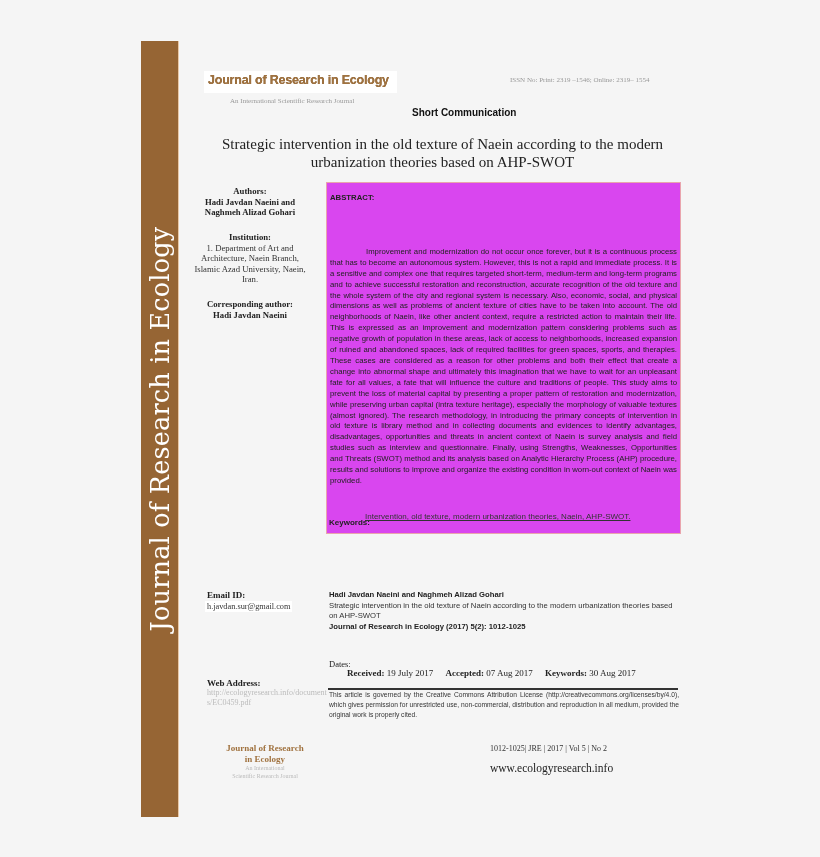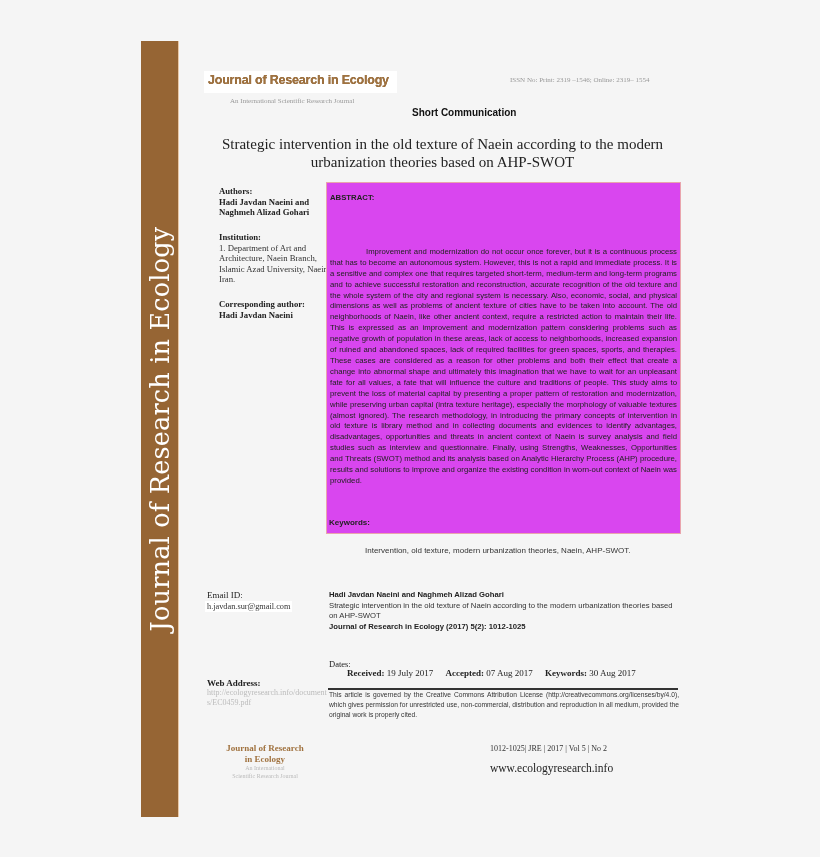--- a/index.html
+++ b/index.html
@@ -5,36 +5,36 @@
   html, body { margin:0; padding:0; }
   body { width:820px; height:857px; background:#f5f5f5; position:relative; overflow:hidden; font-family:"Liberation Serif", serif; color:#222; }
   .sidebar { position:absolute; left:141px; top:41px; width:37px; height:776px; background:#966534; border-right:1px solid #e9c9a8; }
   .sidebar-text { position:absolute; left:50%; top:50%; transform:translate(-50%,-50%) rotate(-90deg); white-space:nowrap; color:#fff; font-family:"DejaVu Serif", serif; font-size:25.5px; letter-spacing:0.2px; }
   .logo-box { position:absolute; left:204px; top:71px; width:193px; height:22px; background:#fff; }
   .logo-text { position:absolute; left:4px; top:2px; font-family:"Liberation Sans", sans-serif; font-weight:bold; font-size:12.5px; color:#a0723f; letter-spacing:-0.2px; text-shadow:0 0 0.5px #7a5020; }
   .logo-sub { position:absolute; left:230px; top:97px; font-size:7px; color:#999; }
   .issn { position:absolute; left:510px; top:76px; font-size:7px; color:#999; }
   .short-comm { position:absolute; left:412px; top:107px; font-family:"Liberation Sans", sans-serif; font-weight:bold; font-size:10px; color:#111;text-align:right; }
   .title { position:absolute; left:205px; top:135px; width:475px; text-align:center; font-size:15px; line-height:18px; color:#222; }
-  .left-col { position:absolute; left:219px; width:118px; font-size:8.7px; line-height:10.5px; color:#333; }
+  .left-col { position:absolute; left:191px; width:118px; font-size:8.7px; line-height:10.5px; color:#333;text-align:center; }
   .left-col .lbl { font-weight:bold; color:#222; }
   .abstract { position:absolute; left:326px; top:182px; width:347px; height:330px; background:#d946ef; border:1.5px solid #e9a5ad; padding:10px 3px; box-sizing:content-box; font-family:"Liberation Sans", sans-serif; font-size:7.75px; line-height:10.9px; color:#222; text-align:justify; }
   .abstract .head { font-weight:bold; }
   .abstract .body { text-indent:36px;margin-top:43px; }
   .kw-label { position:absolute; left:329px; top:518px; font-family:"Liberation Sans", sans-serif; font-weight:bold; font-size:8px; }
-  .kw-text { position:absolute; left:365px; top:546px; font-family:"Liberation Sans", sans-serif; font-size:8px; color:#333; }
+  .kw-text { position:absolute; left:365px; top:512px; font-family:"Liberation Sans", sans-serif; font-size:8px; color:#333;text-decoration:underline; }
   .cite { position:absolute; left:329px; top:590px; width:350px; font-family:"Liberation Sans", sans-serif; font-size:7.7px; line-height:10.7px; color:#333; }
   .cite .b { font-weight:bold; color:#222; }
   .dates-label { position:absolute; left:329px; top:659px; font-weight:normal; font-size:8.5px; }
   .dates-row { position:absolute; left:347px; top:668px; font-size:9px; color:#222; }
   .dates-row b { font-weight:bold; }
   .dates-row span.gap { display:inline-block; width:10px; }
   .license-rule { position:absolute; left:328px; top:688px; width:350px; height:1.5px; background:#333; }
   .license { position:absolute; left:329px; top:690px; width:350px; font-family:"Liberation Sans", sans-serif; font-size:6.7px; line-height:9.8px; color:#333; text-align:justify; }
-  .email-label { position:absolute; left:207px; top:590px; font-weight:normal; font-size:9px; }
+  .email-label { position:absolute; left:207px; top:590px; font-weight:bold; font-size:9px; }
   .email-box { position:absolute; left:205px; top:601px; background:#fff; padding:1px 2px; font-size:8.3px; color:#333; }
   .web-label { position:absolute; left:207px; top:678px; font-weight:bold; font-size:9px; }
   .web-url { position:absolute; left:207px; top:688px; width:120px; font-size:8px; line-height:10px; color:#bbb; }
   .foot-logo { position:absolute; left:215px; top:743px; width:100px; text-align:center; }
   .foot-logo .t { font-weight:bold; font-size:9px; line-height:10.5px; color:#a0723f; }
   .foot-logo .s { font-size:6px; line-height:8px; color:#bbb; }
   .foot-issue { position:absolute; left:490px; top:744px; font-size:8px; color:#333; }
   .foot-web { position:absolute; left:490px; top:762px; font-size:11.5px; color:#222; }
 </style>
 </head>

